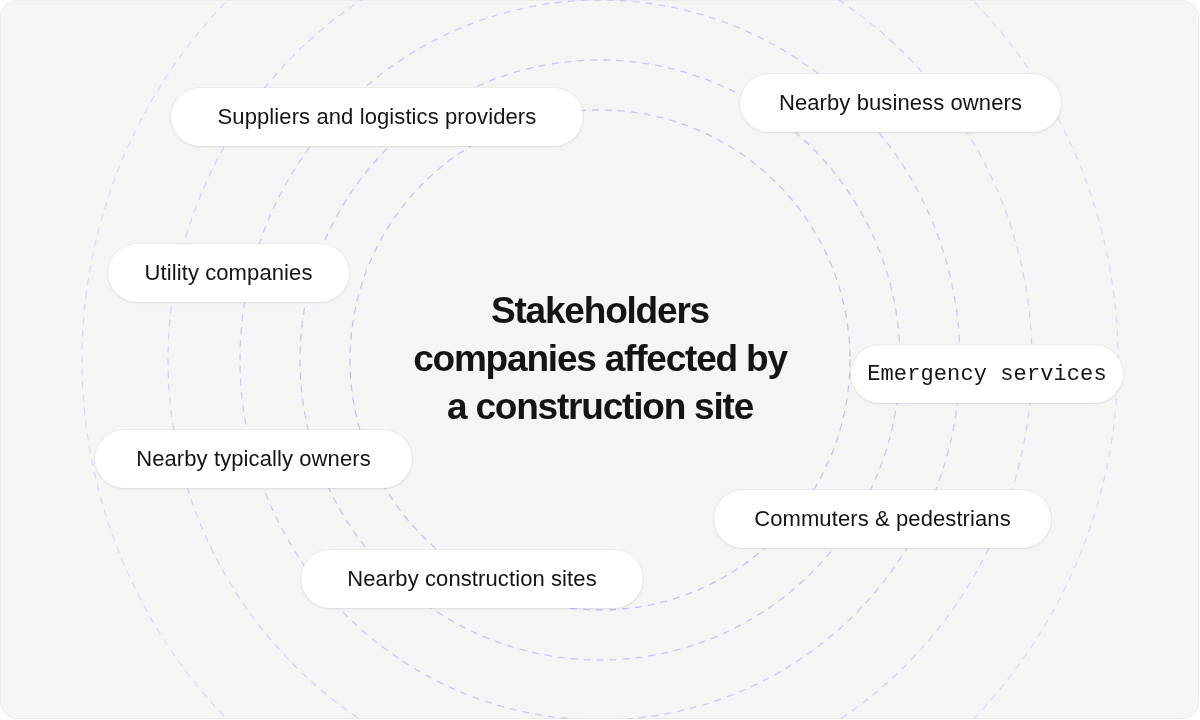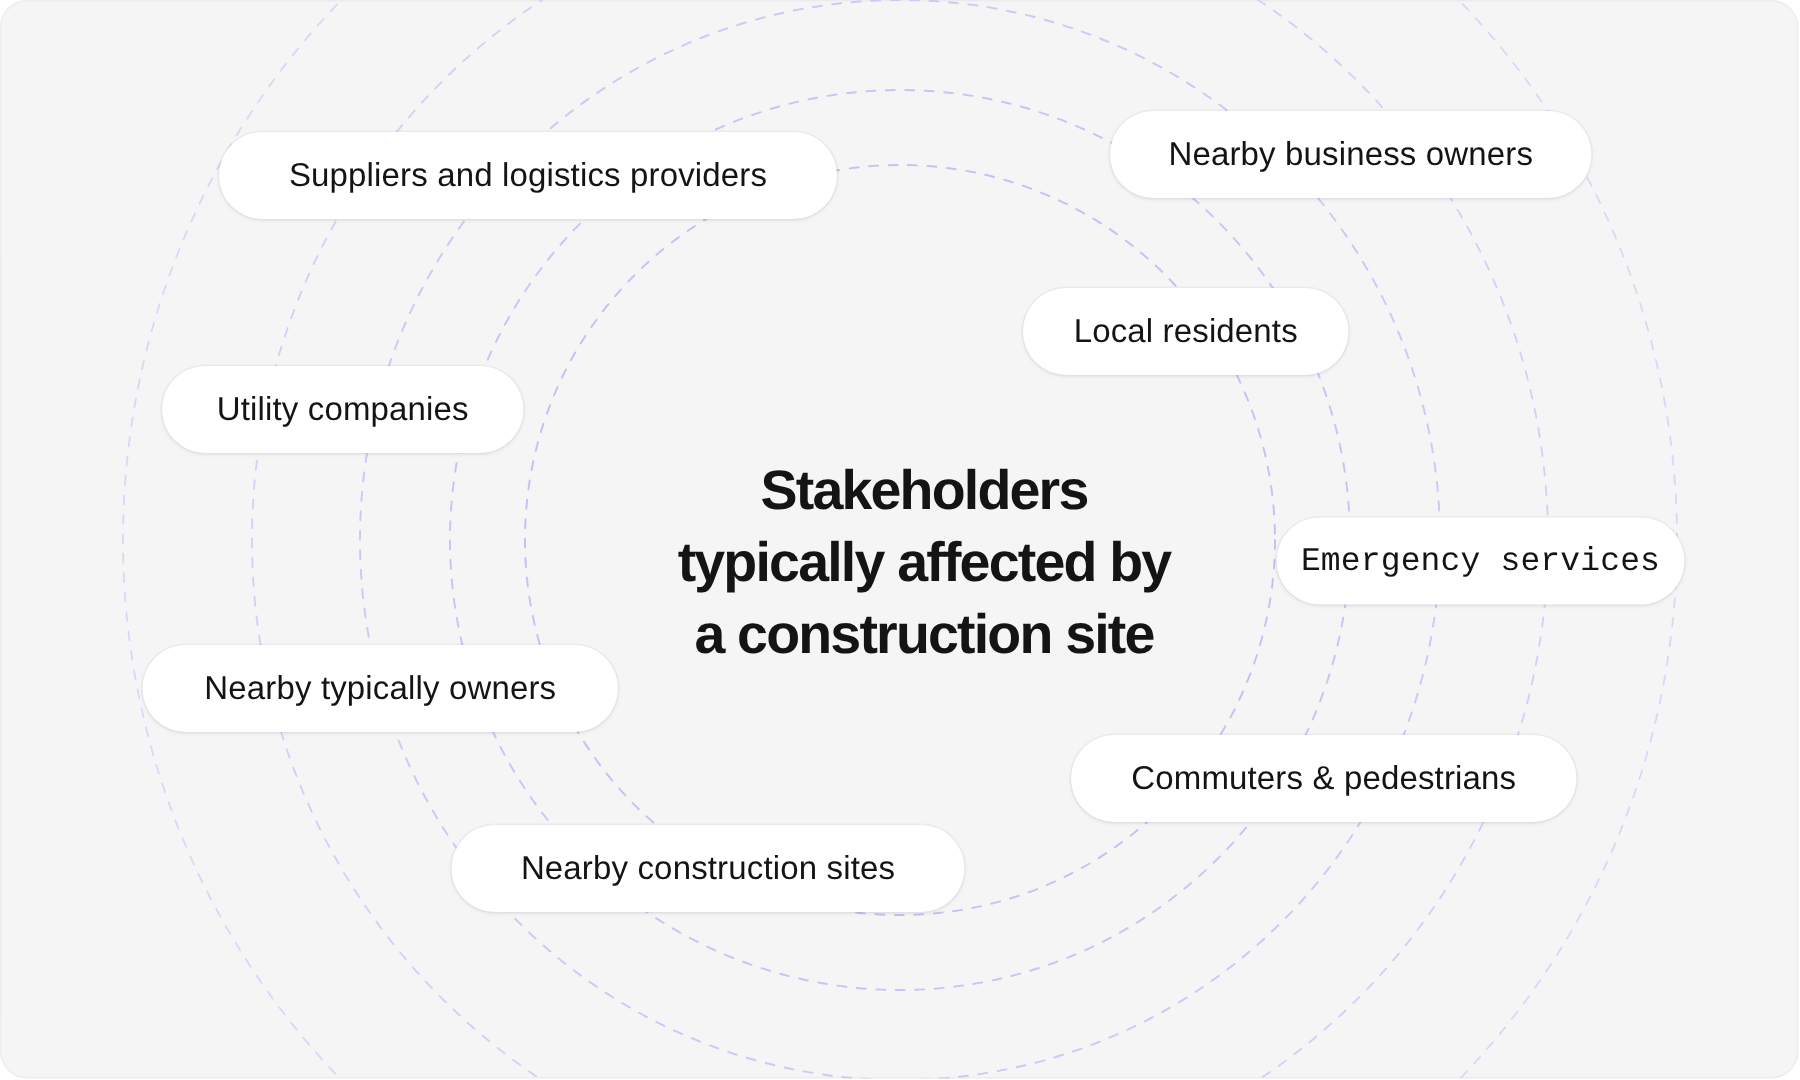--- a/index.html
+++ b/index.html
@@ -34,21 +34,21 @@
       left: 380px;
       top: 287px;
       width: 440px;
       text-align: center;
       font-family: "Liberation Sans", "DejaVu Sans", sans-serif;
       font-weight: 700;
       font-size: 37px;
       line-height: 48px;
       letter-spacing: -1.2px;
       color: #141414;
-      margin: 16px;
+      margin: 0;
     }
     .title span { display: block; }
     .pill {
       position: absolute;
       height: 58px;
       box-sizing: border-box;
       border-radius: 29px;
       background: #ffffff;
       box-shadow: 0 1px 3px rgba(20, 20, 40, 0.08), 0 0 0 1px rgba(20,20,40,0.035);
       display: flex;
@@ -70,29 +70,28 @@
       <circle cx="600" cy="360" r="250" stroke="#c3c3f3" stroke-width="1.3" stroke-dasharray="6 7"></circle>
       <circle cx="600" cy="360" r="300" stroke="#c6c6f3" stroke-width="1.3" stroke-dasharray="6 7"></circle>
       <circle cx="600" cy="360" r="360" stroke="#cacaf4" stroke-width="1.3" stroke-dasharray="6 7"></circle>
       <circle cx="600" cy="360" r="432" stroke="#d0d0f5" stroke-width="1.2" stroke-dasharray="6 7"></circle>
       <circle cx="600" cy="360" r="518" stroke="#d8d8f6" stroke-width="1.2" stroke-dasharray="6 7"></circle>
     </g>
   </svg>
 
   <h1 class="title">
     <span>Stakeholders</span>
-    <span>typically affected by</span>
+    <span>companies affected by</span>
     <span>a construction site</span>
   </h1>
 
-  <div class="pill" style="left:146px; top:88px; width:412px;">Suppliers and logistics providers</div>
+  <div class="pill" style="left:171px; top:88px; width:412px;">Suppliers and logistics providers</div>
 
   <div class="pill" style="left:740px; top:74px; width:321px;text-align:center;">Nearby business owners</div>
 
-  <div class="pill" style="left:682px; top:192px; width:217px;">Local residents</div>
 
   <div class="pill" style="left:108px; top:244px; width:241px;">Utility companies</div>
 
   <div class="pill" style="left:851px; top:345px; width:272px;font-family:Liberation Mono, monospace;">Emergency services</div>
 
   <div class="pill" style="left:95px; top:430px; width:317px;">Nearby typically owners</div>
 
   <div class="pill" style="left:714px; top:490px; width:337px;">Commuters &amp; pedestrians</div>
 
   <div class="pill" style="left:301px; top:550px; width:342px;text-align:right;">Nearby construction sites</div>

